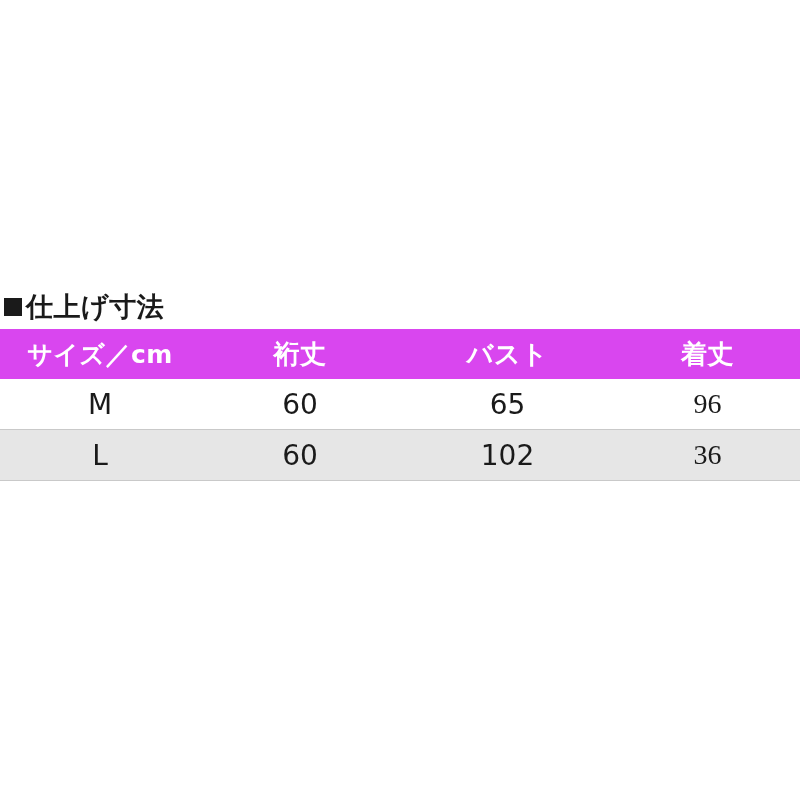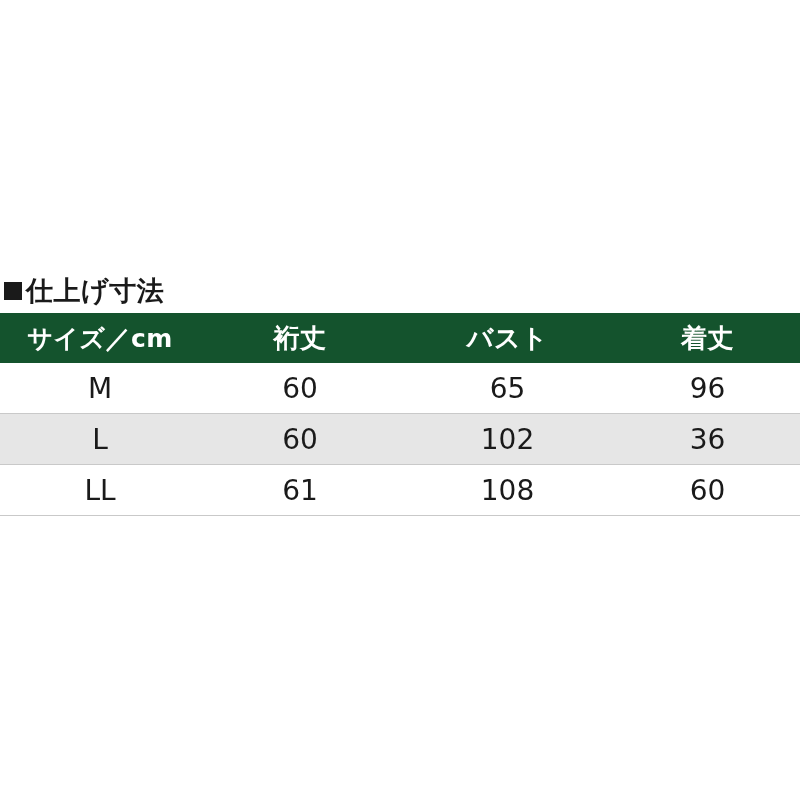--- a/index.html
+++ b/index.html
@@ -17,21 +17,21 @@
   .page {
     position: relative;
     width: 800px;
     height: 800px;
     background: #ffffff;
   }
 
   .size-block {
     position: absolute;
     left: 0;
-    top: 275px;
+    top: 291px;
     width: 728px;
   }
 
   .block-title {
     display: flex;
     align-items: center;
     font-size: 27px;
     font-weight: bold;
     color: #1a1a1a;
     letter-spacing: 0.5px;
@@ -59,21 +59,21 @@
     text-align: center;
     font-weight: normal;
     padding: 0;
     height: 50px;
     vertical-align: middle;
     font-size: 28px;
     color: #1a1a1a;
   }
 
   table.size-table thead th {
-    background: #14532d;
+    background: #d946ef;
     color: #ffffff;
     font-size: 26px;
     font-weight: bold;
     letter-spacing: 0.5px;
   }
 
   table.size-table thead th.col-label {
     font-size: 25px;
   }
 
@@ -87,21 +87,21 @@
   table.size-table tbody tr td {
     border-bottom: 1px solid #c9c9c9;
   }
   table.size-table tbody tr:last-child td {
     border-bottom: 1px solid #c9c9c9;
   }
 
   .col-0 { width: 200px; }
   .col-1 { width: 200px; }
   .col-2 { width: 215px; }
-  .col-3 { width: 185px; }
+  .col-3 { width: 185px; font-family: Liberation Serif, serif; }
 </style>
 </head>
 <body>
 
 <div class="page">
 
   <div class="size-block">
 
     <div class="block-title">
       <span class="title-marker"></span>
@@ -123,24 +123,18 @@
           <td class="col-1">60</td>
           <td class="col-2">65</td>
           <td class="col-3">96</td>
         </tr>
         <tr class="row-even">
           <td class="col-0">L</td>
           <td class="col-1">60</td>
           <td class="col-2">102</td>
           <td class="col-3">36</td>
         </tr>
-        <tr class="row-odd">
-          <td class="col-0">LL</td>
-          <td class="col-1">61</td>
-          <td class="col-2">108</td>
-          <td class="col-3">60</td>
-        </tr>
       </tbody>
     </table>
 
   </div>
 
 </div>
 
 </body></html>

